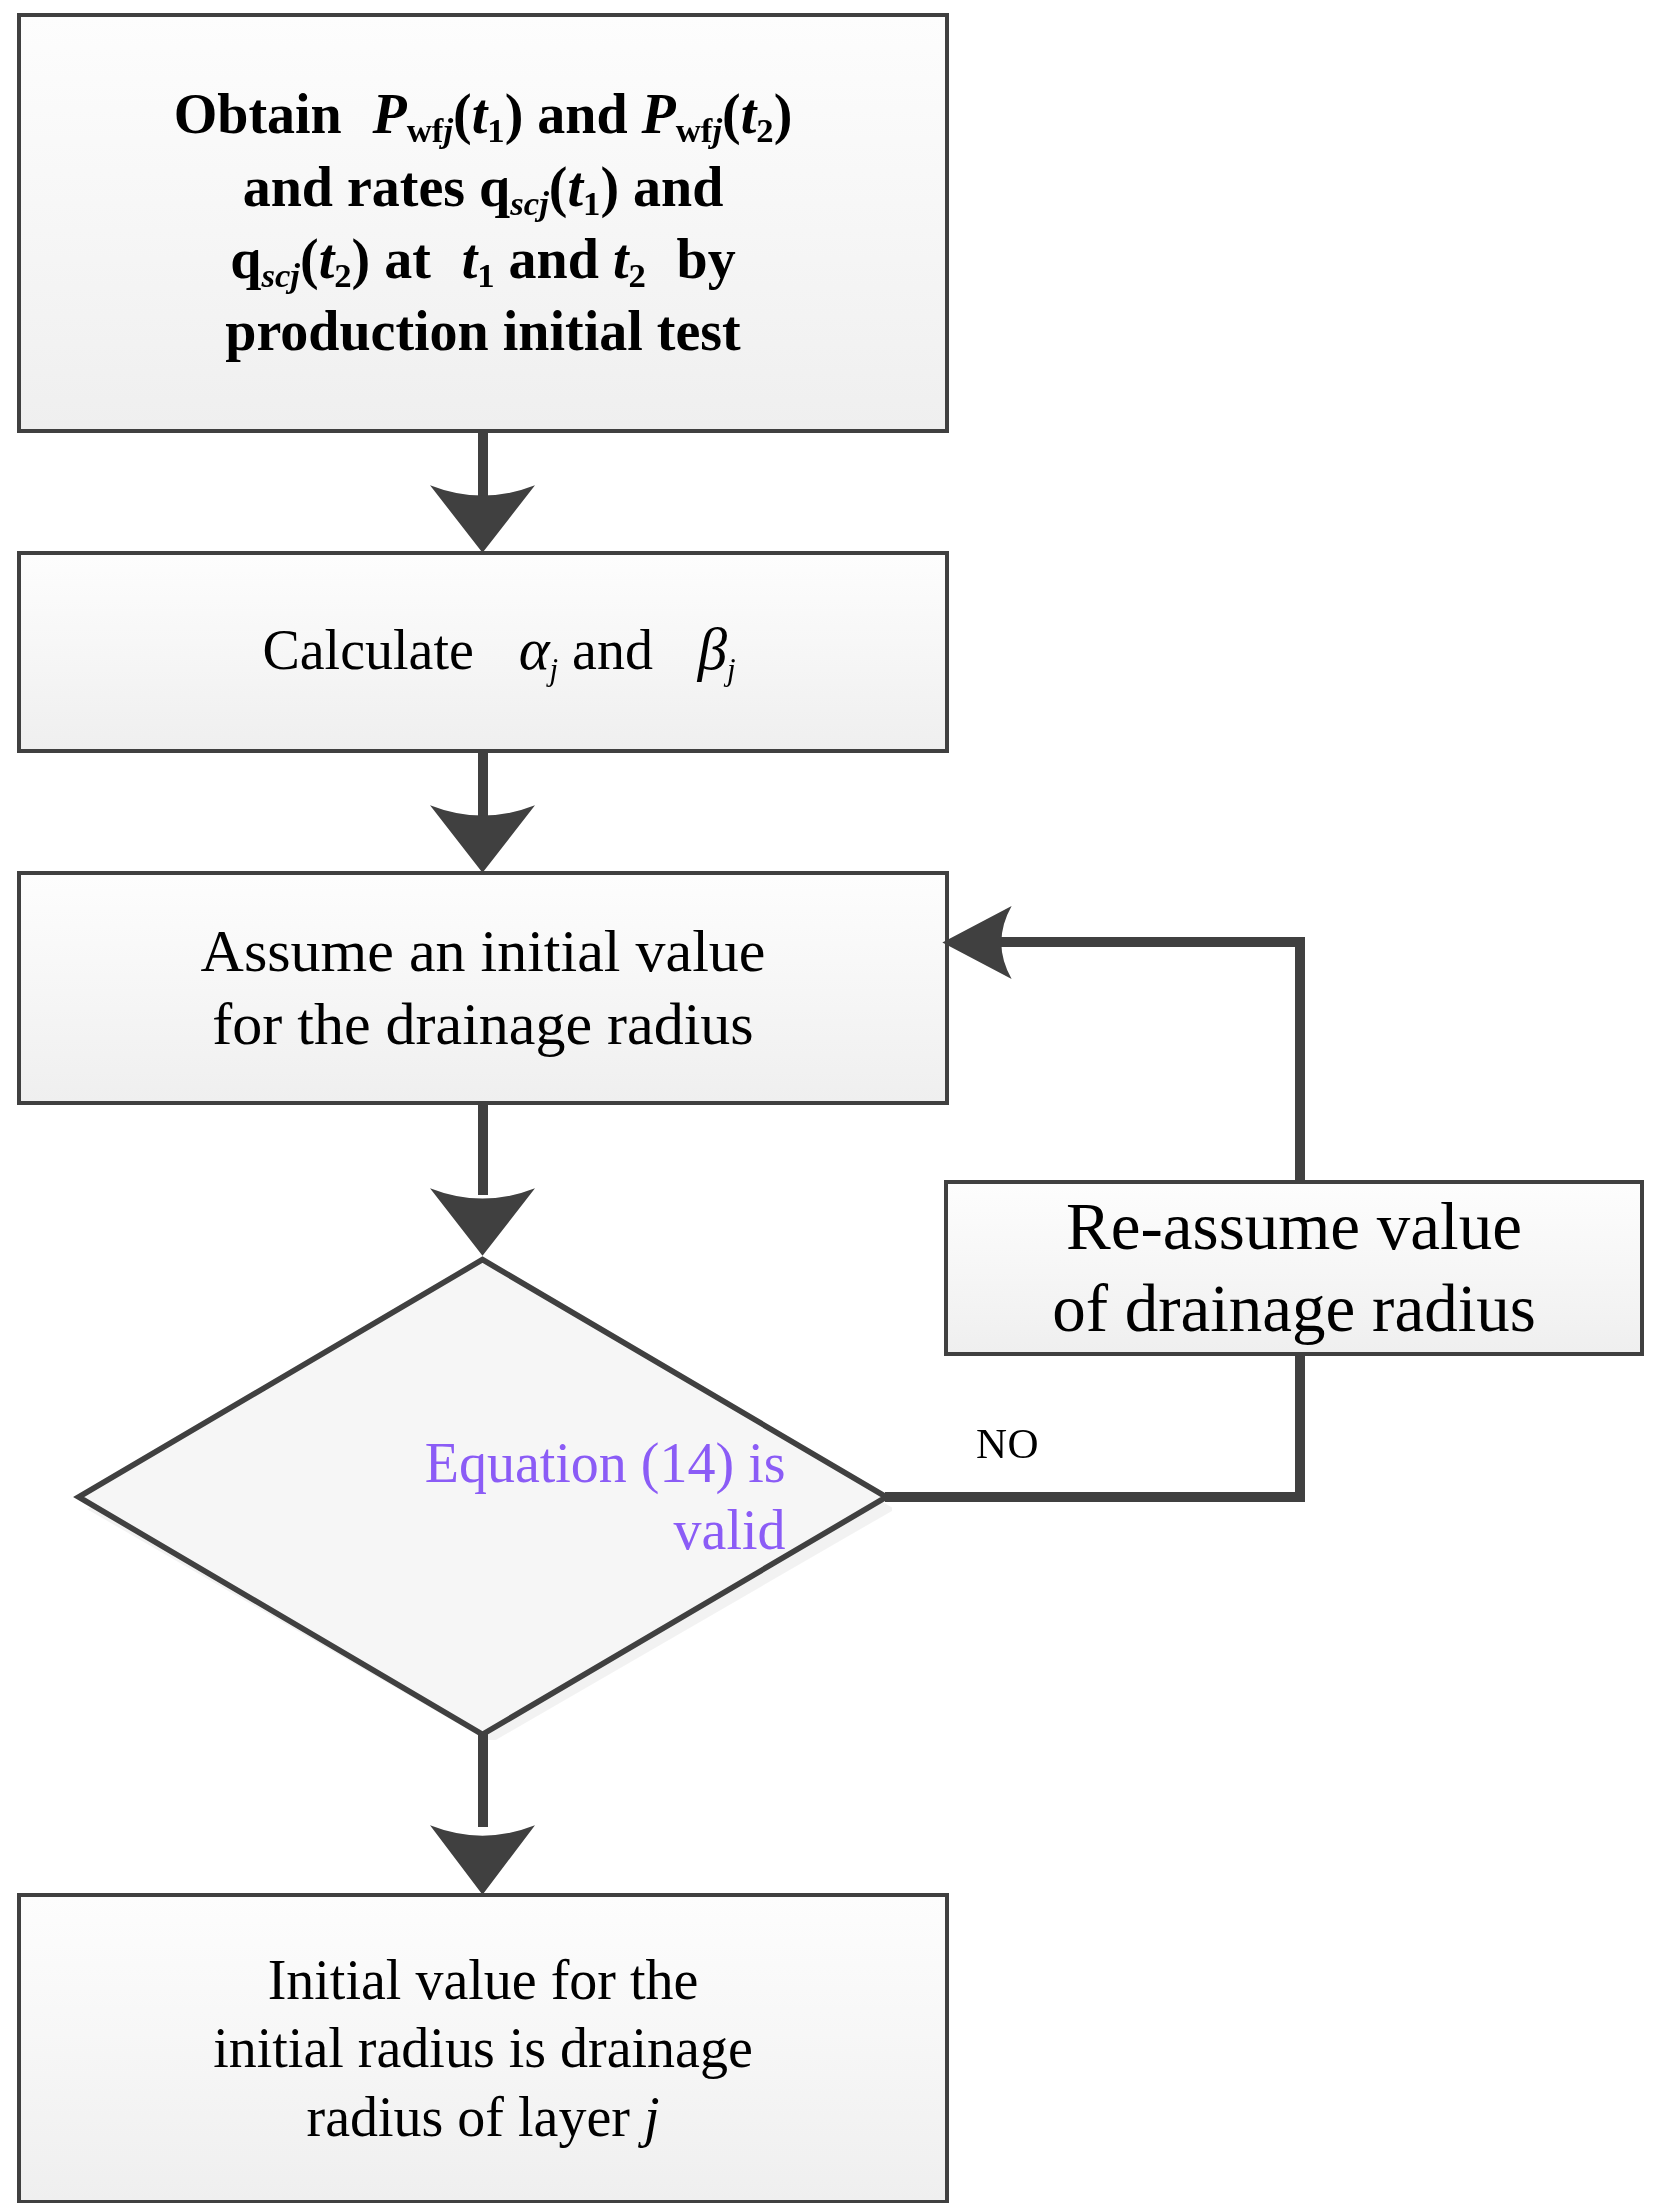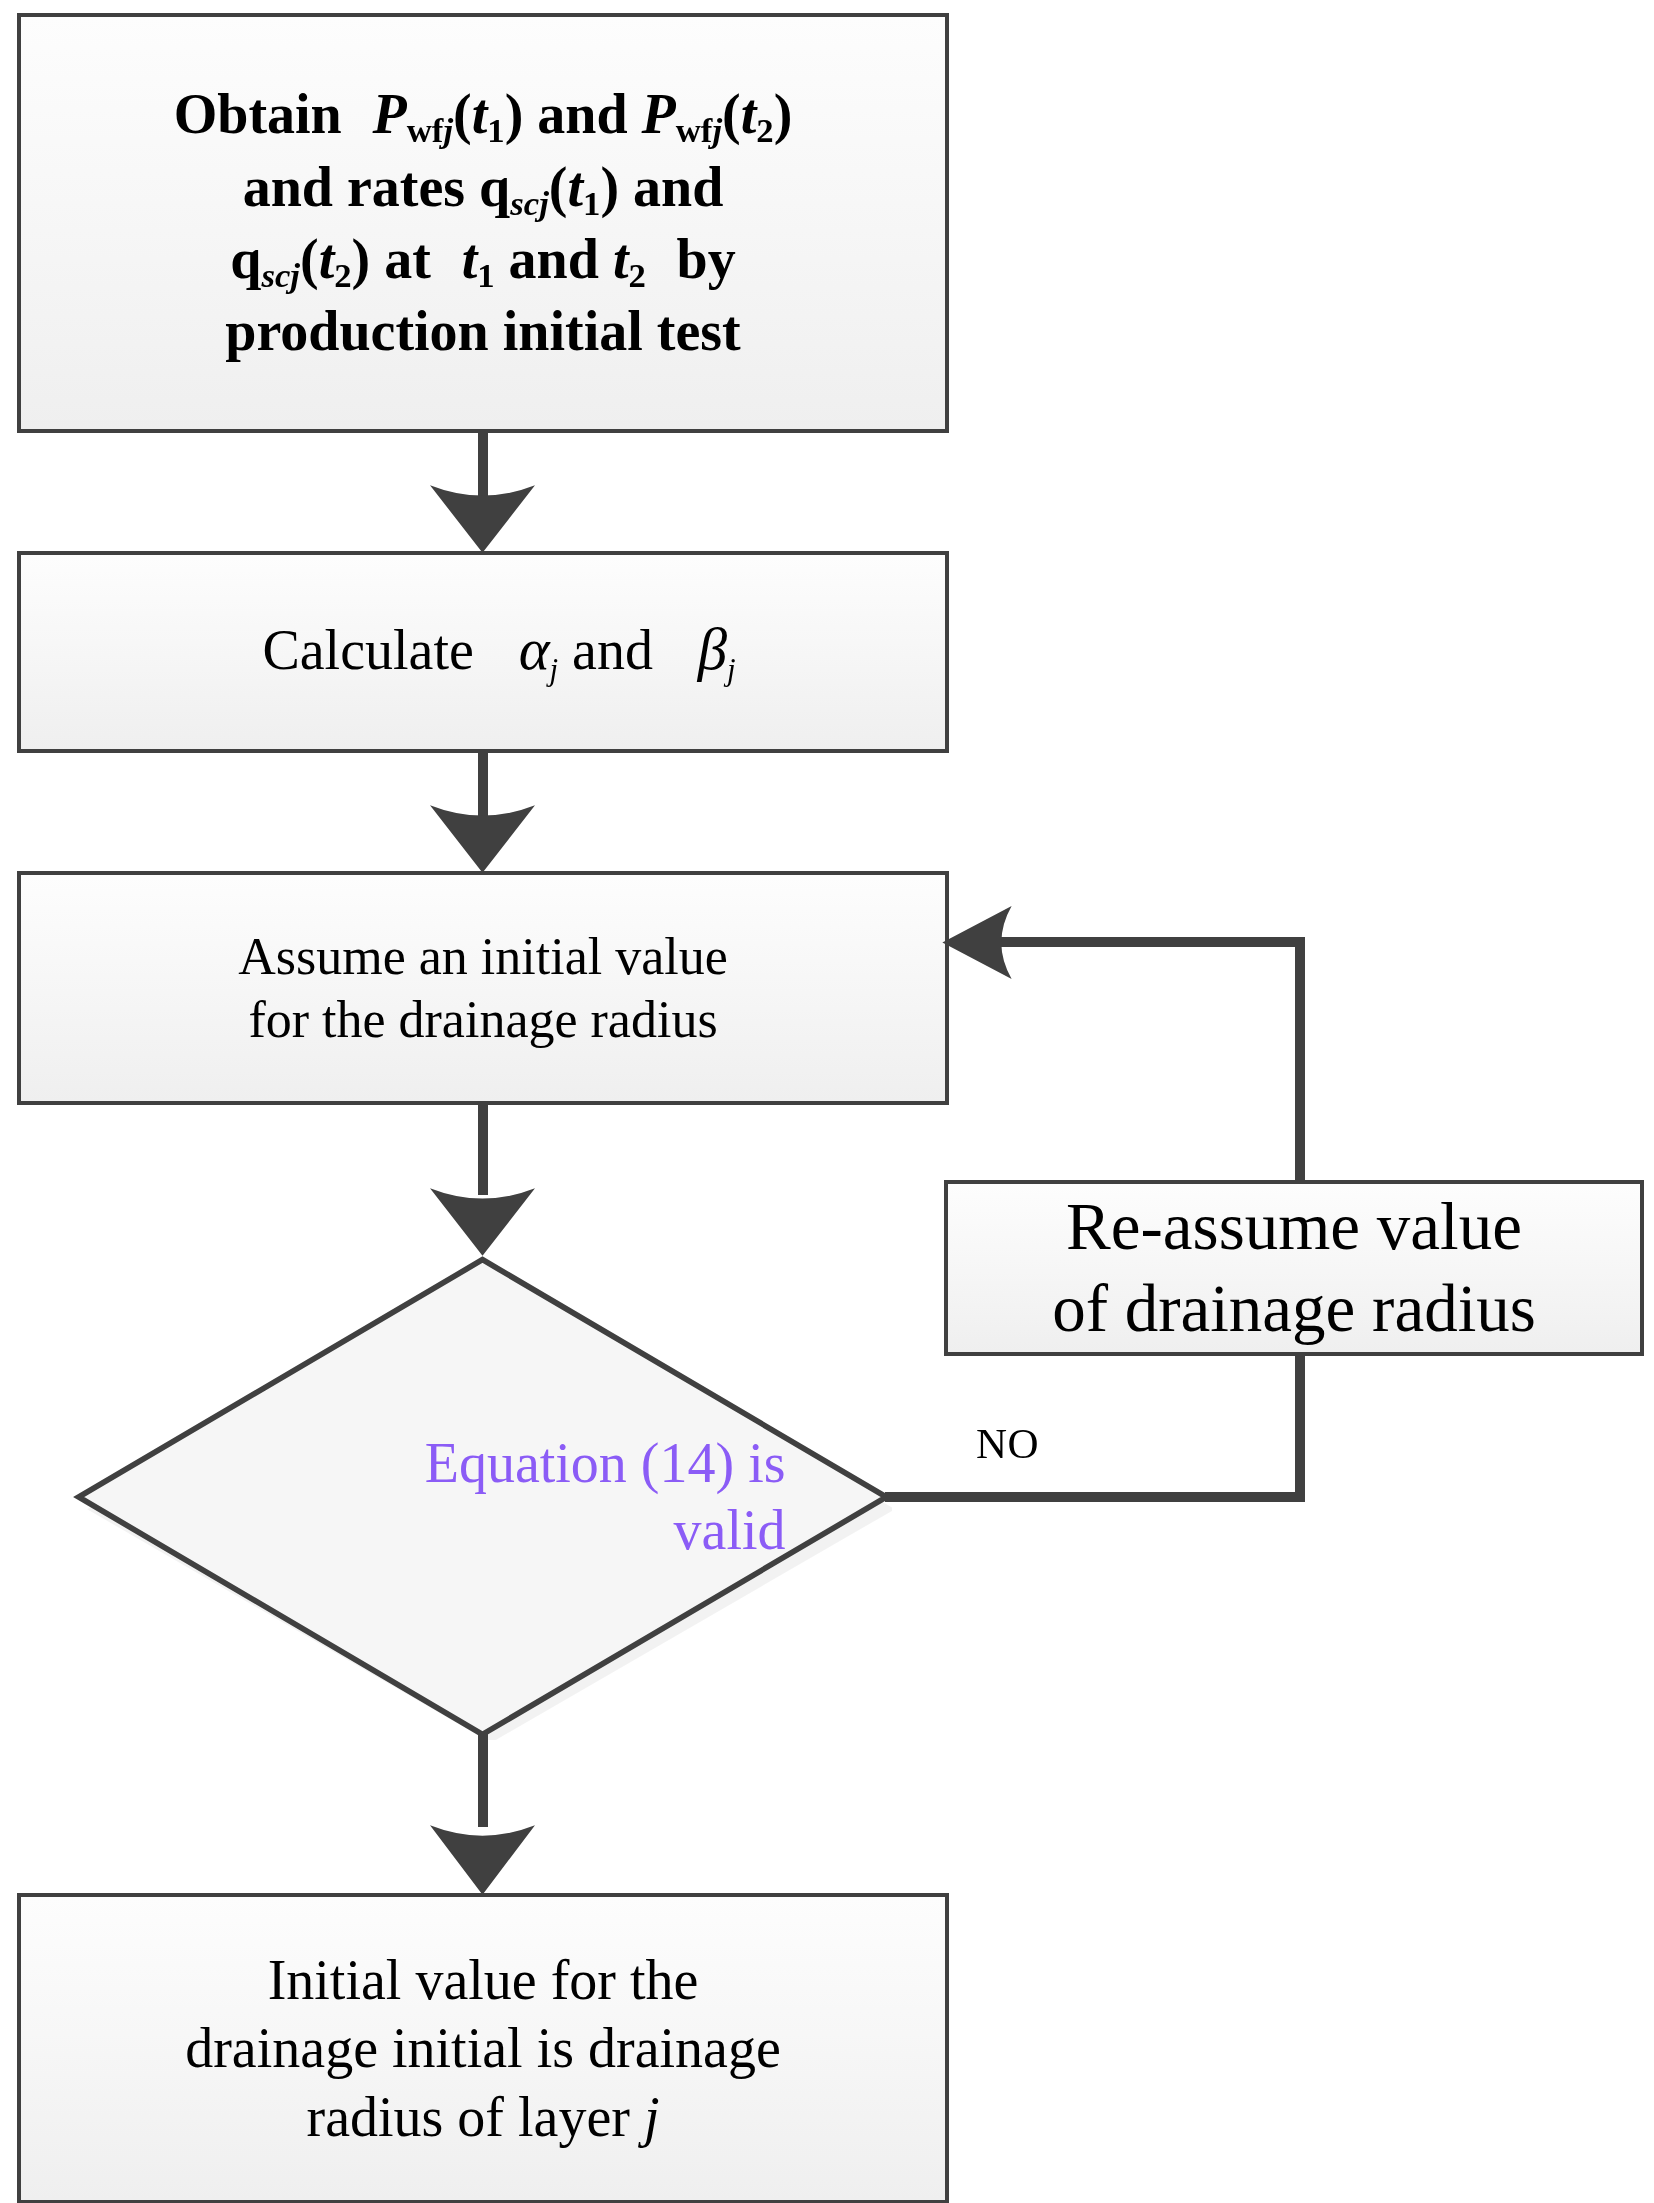--- a/index.html
+++ b/index.html
@@ -48,21 +48,21 @@
     font-size: 56px;
     font-weight: bold;
   }
   #box-calculate {
     left: 17px;  top: 551px;  width: 932px;  height: 202px;
     font-size: 56px;
     padding-left: 32px;
   }
   #box-assume {
     left: 17px;  top: 871px;  width: 932px;  height: 234px;
-    font-size: 52px;
+    font-size: 60px;
   }
   #box-reassume {
     left: 944px; top: 1180px; width: 700px; height: 176px;
     font-size: 67px;
   }
   #box-final {
     left: 17px;  top: 1893px; width: 932px;  height: 311px;
     font-size: 56px;
   }
 
@@ -204,19 +204,19 @@
   <div class="conn hline" style="left:1001px; top:937px; width:299px;"></div>
   <div class="arrowhead" style="left:942px; top:906px; width:70px; height:73px;">
     <svg viewBox="0 0 74 78" width="70" height="73" aria-hidden="true">
       <path d="M74 0 Q52 39 74 78 L0 39 Z" fill="#404040"></path>
     </svg>
   </div>
 
   <div class="proc shadowed" id="box-final">
     <div class="txt">
       <span>Initial value for the</span><br>
-      <span>drainage initial is drainage</span><br>
+      <span>initial radius is drainage</span><br>
       <span>radius of layer <span class="mathvar">j</span></span>
     </div>
   </div>
 
 </div>
 
 
 </body></html>

